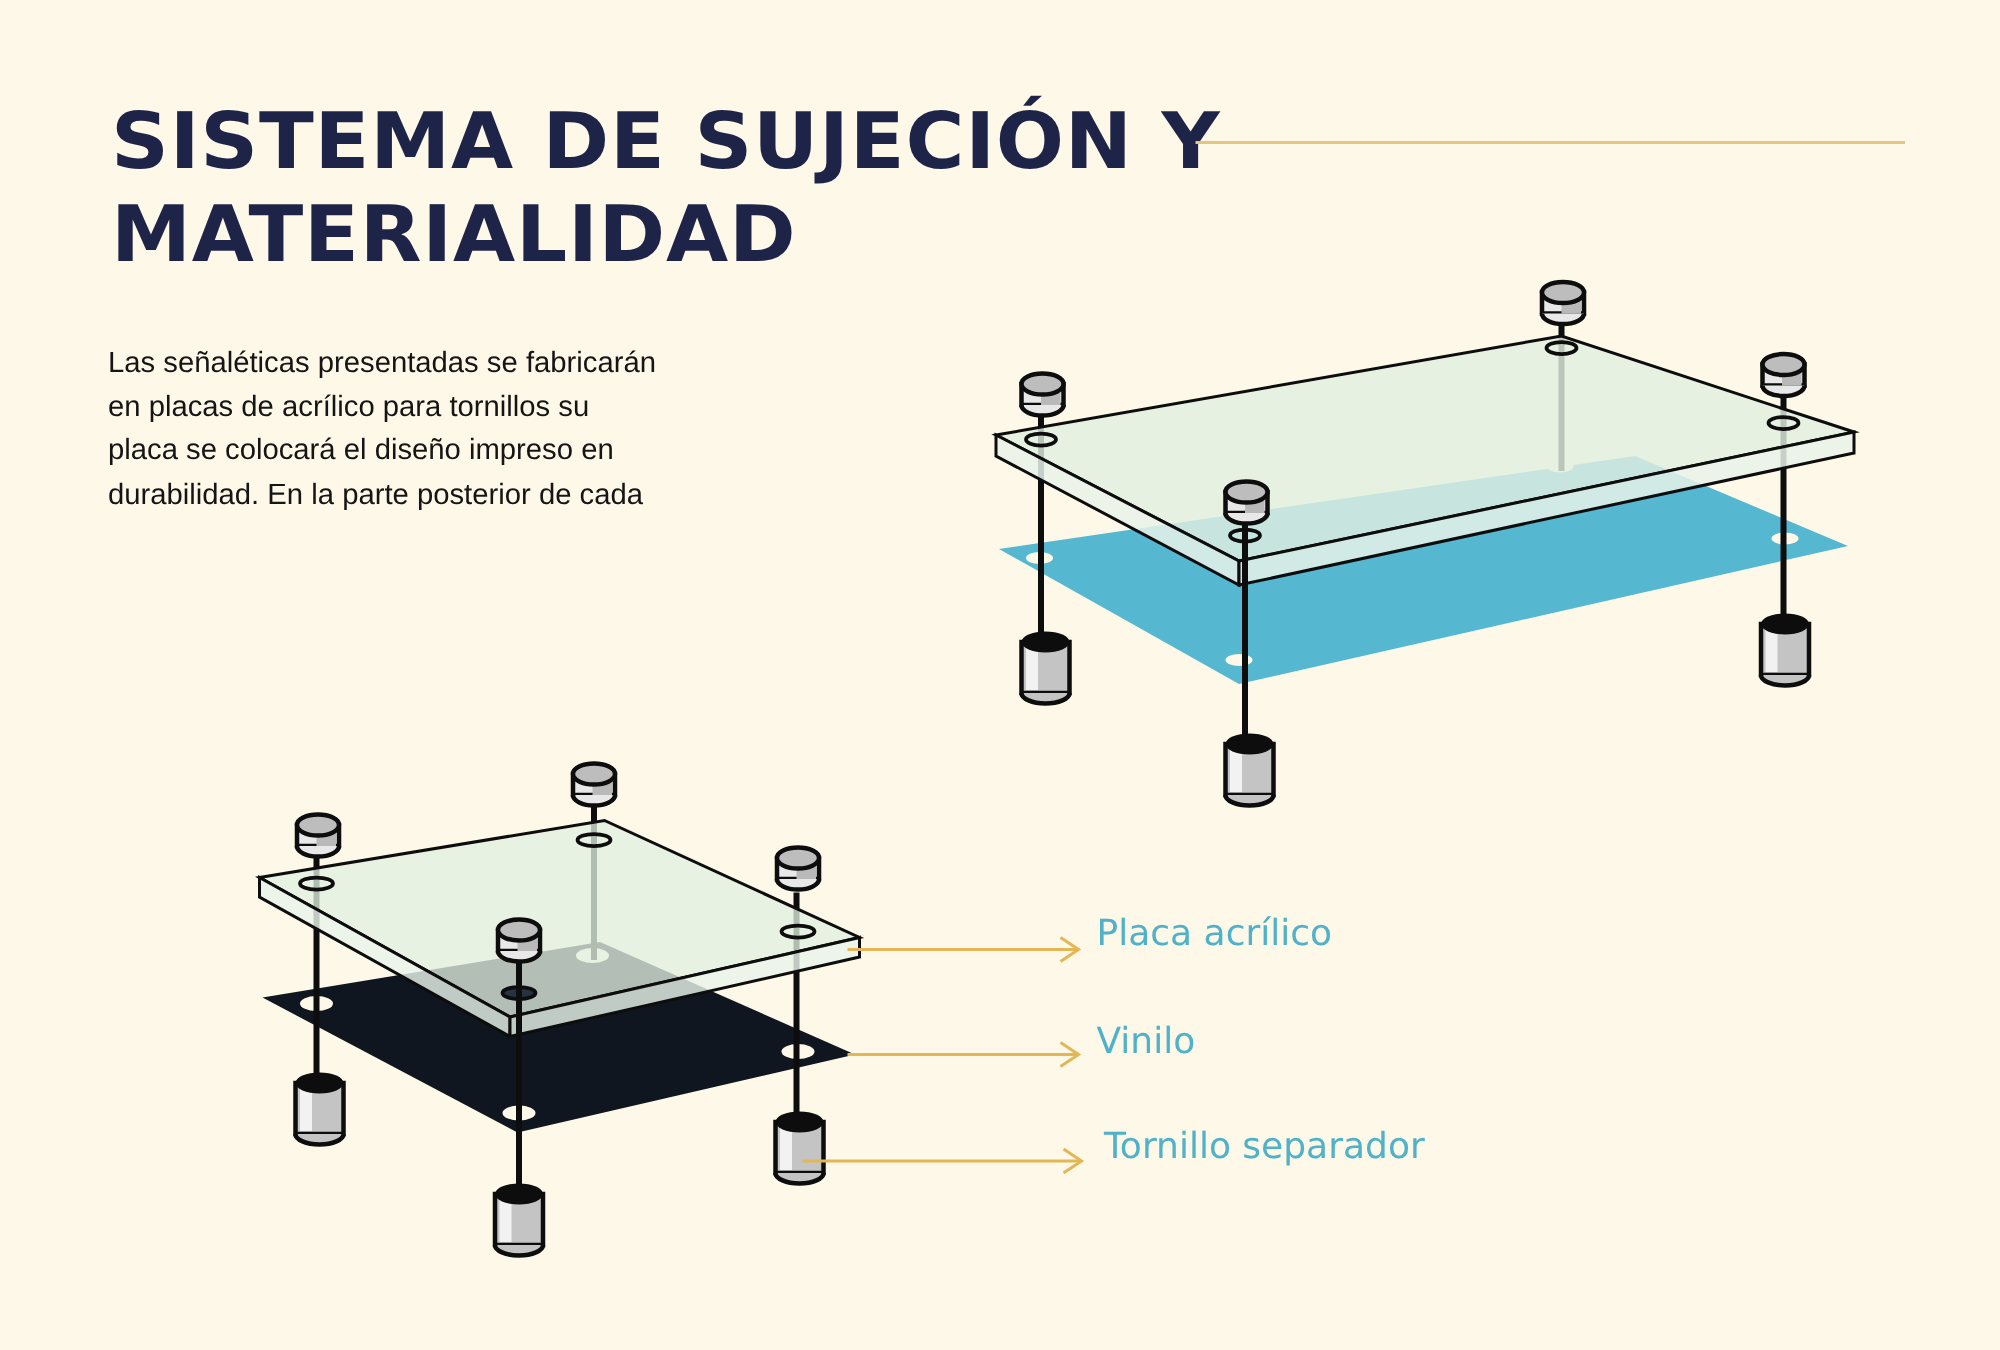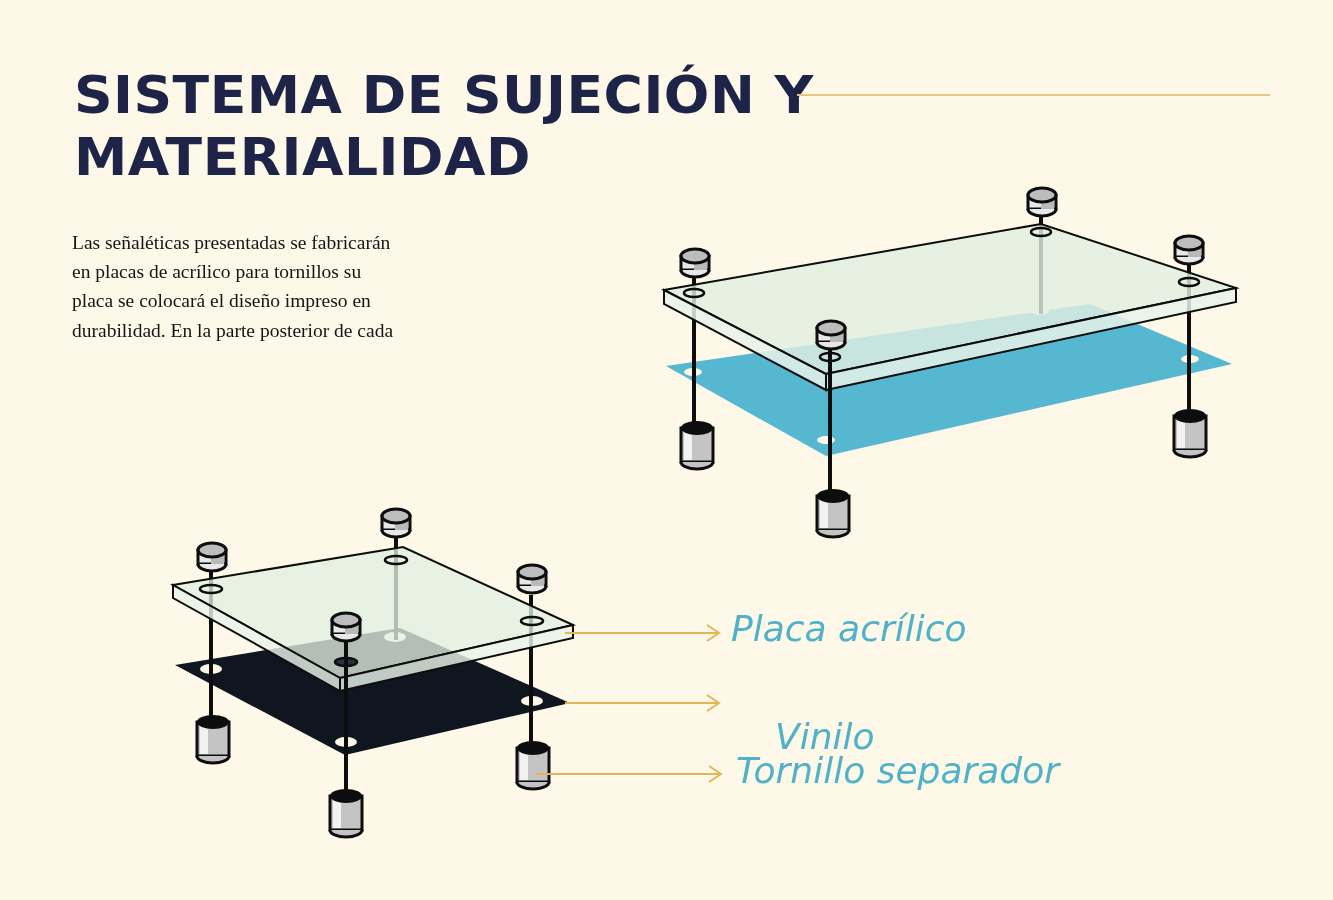--- a/index.html
+++ b/index.html
@@ -22,32 +22,31 @@
     transform-origin: left top;
   }
   .title span { display: block; }
   .title-rule {
     position: absolute; left: 797px; top: 94px;
     width: 473px; height: 2px; background: #e3c77f;
   }
   .desc {
     position: absolute; left: 72px; top: 228px;
     width: 500px; margin: 0;
-    font-family: Liberation Serif, serif;
+    font-family: Liberation Sans, sans-serif;
     font-size: 19.5px; line-height: 29.2px;
     color: #151515;
   }
   .desc span { display: block; white-space: nowrap; }
   svg.diagram { position: absolute; left: 0; top: 0; }
   .label {
     position: absolute;
     font-family: "DejaVu Sans", sans-serif;
-    font-size: 36px; color: #4fb1ca;
+    font-size: 24px; color: #4fb1ca;
     white-space: nowrap;
-    font-style: italic;
   }
 </style>
 </head>
 <body>
 
 <h1 class="title">
   <span>SISTEMA DE SUJECIÓN Y</span>
   <span>MATERIALIDAD</span>
 </h1>
 <div class="title-rule"></div>
@@ -139,14 +138,14 @@
     <line x1="565" y1="633" x2="719" y2="633"></line>
     <polyline points="707,625 719,633 707,641"></polyline>
     <line x1="565" y1="703" x2="719" y2="703"></line>
     <polyline points="707,695 719,703 707,711"></polyline>
     <line x1="535" y1="774" x2="721" y2="774"></line>
     <polyline points="709,766 721,774 709,782"></polyline>
   </g>
 </svg>
 
 <div class="label" style="left:731px; top:608px;">Placa acrílico</div>
-<div class="label" style="left:731px; top:716px;margin-left:44px;">Vinilo</div>
+<div class="label" style="left:731px; top:680px;">Vinilo</div>
 <div class="label" style="left:736px; top:750px;">Tornillo separador</div>
 
 </body></html>

